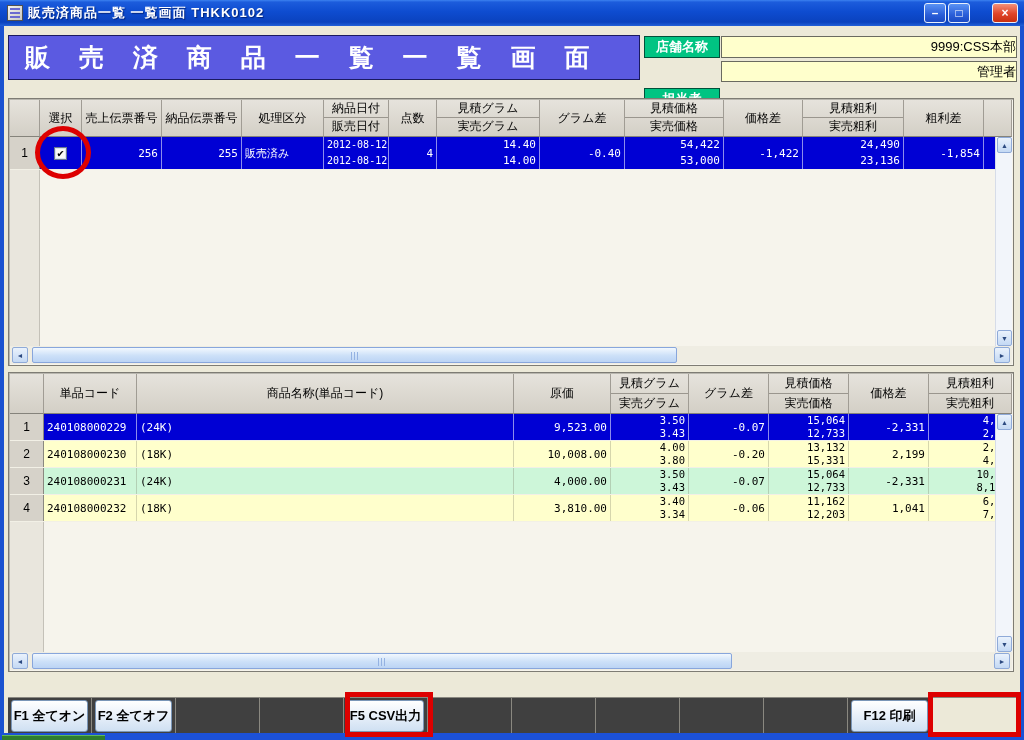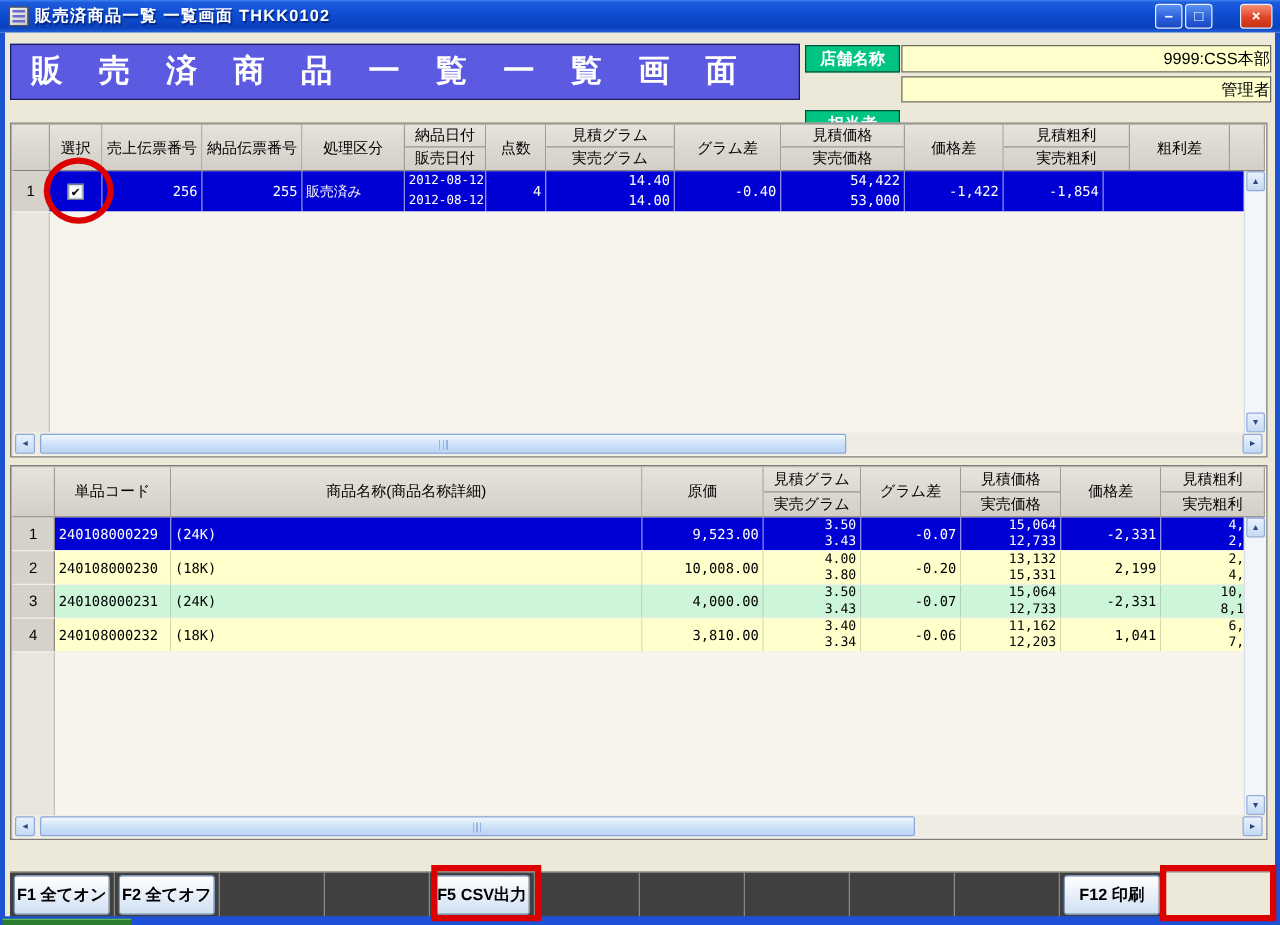--- a/index.html
+++ b/index.html
@@ -212,20 +212,24 @@
       <div class="dc r w-g1-7">
         <span class="ln">14.40</span>
         <span class="ln">14.00</span>
       </div>
       <div class="dc r w-g1-8">-0.40</div>
       <div class="dc r w-g1-9">
         <span class="ln">54,422</span>
         <span class="ln">53,000</span>
       </div>
       <div class="dc r w-g1-10">-1,422</div>
+      <div class="dc r w-g1-11">
+        <span class="ln">24,490</span>
+        <span class="ln">23,136</span>
+      </div>
       <div class="dc r w-g1-12">-1,854</div>
       <div class="dc stub"></div>
     </div>
 
     <div class="numstrip"></div>
 
     <div class="vscroll">
       <div class="sbtn up">▲</div>
       <div class="sbtn down">▼</div>
     </div>
@@ -236,21 +240,21 @@
     </div>
   </div>
 
   <div class="panel g2">
     <div class="hdr-row">
       <div class="hc w-g2-0"></div>
       <div class="hc w-g2-1">
           <span class="hl">単品コード</span>
         </div>
       <div class="hc w-g2-2">
-          <span class="hl">商品名称(商品名称詳細)</span>
+          <span class="hl">商品名称(単品コード)</span>
         </div>
       <div class="hc w-g2-3">
           <span class="hl">原価</span>
         </div>
       <div class="hc dual w-g2-4">
         <span class="hl hl-top">見積グラム</span>
         <span class="hl">実売グラム</span>
       </div>
       <div class="hc w-g2-5">
           <span class="hl">グラム差</span>

